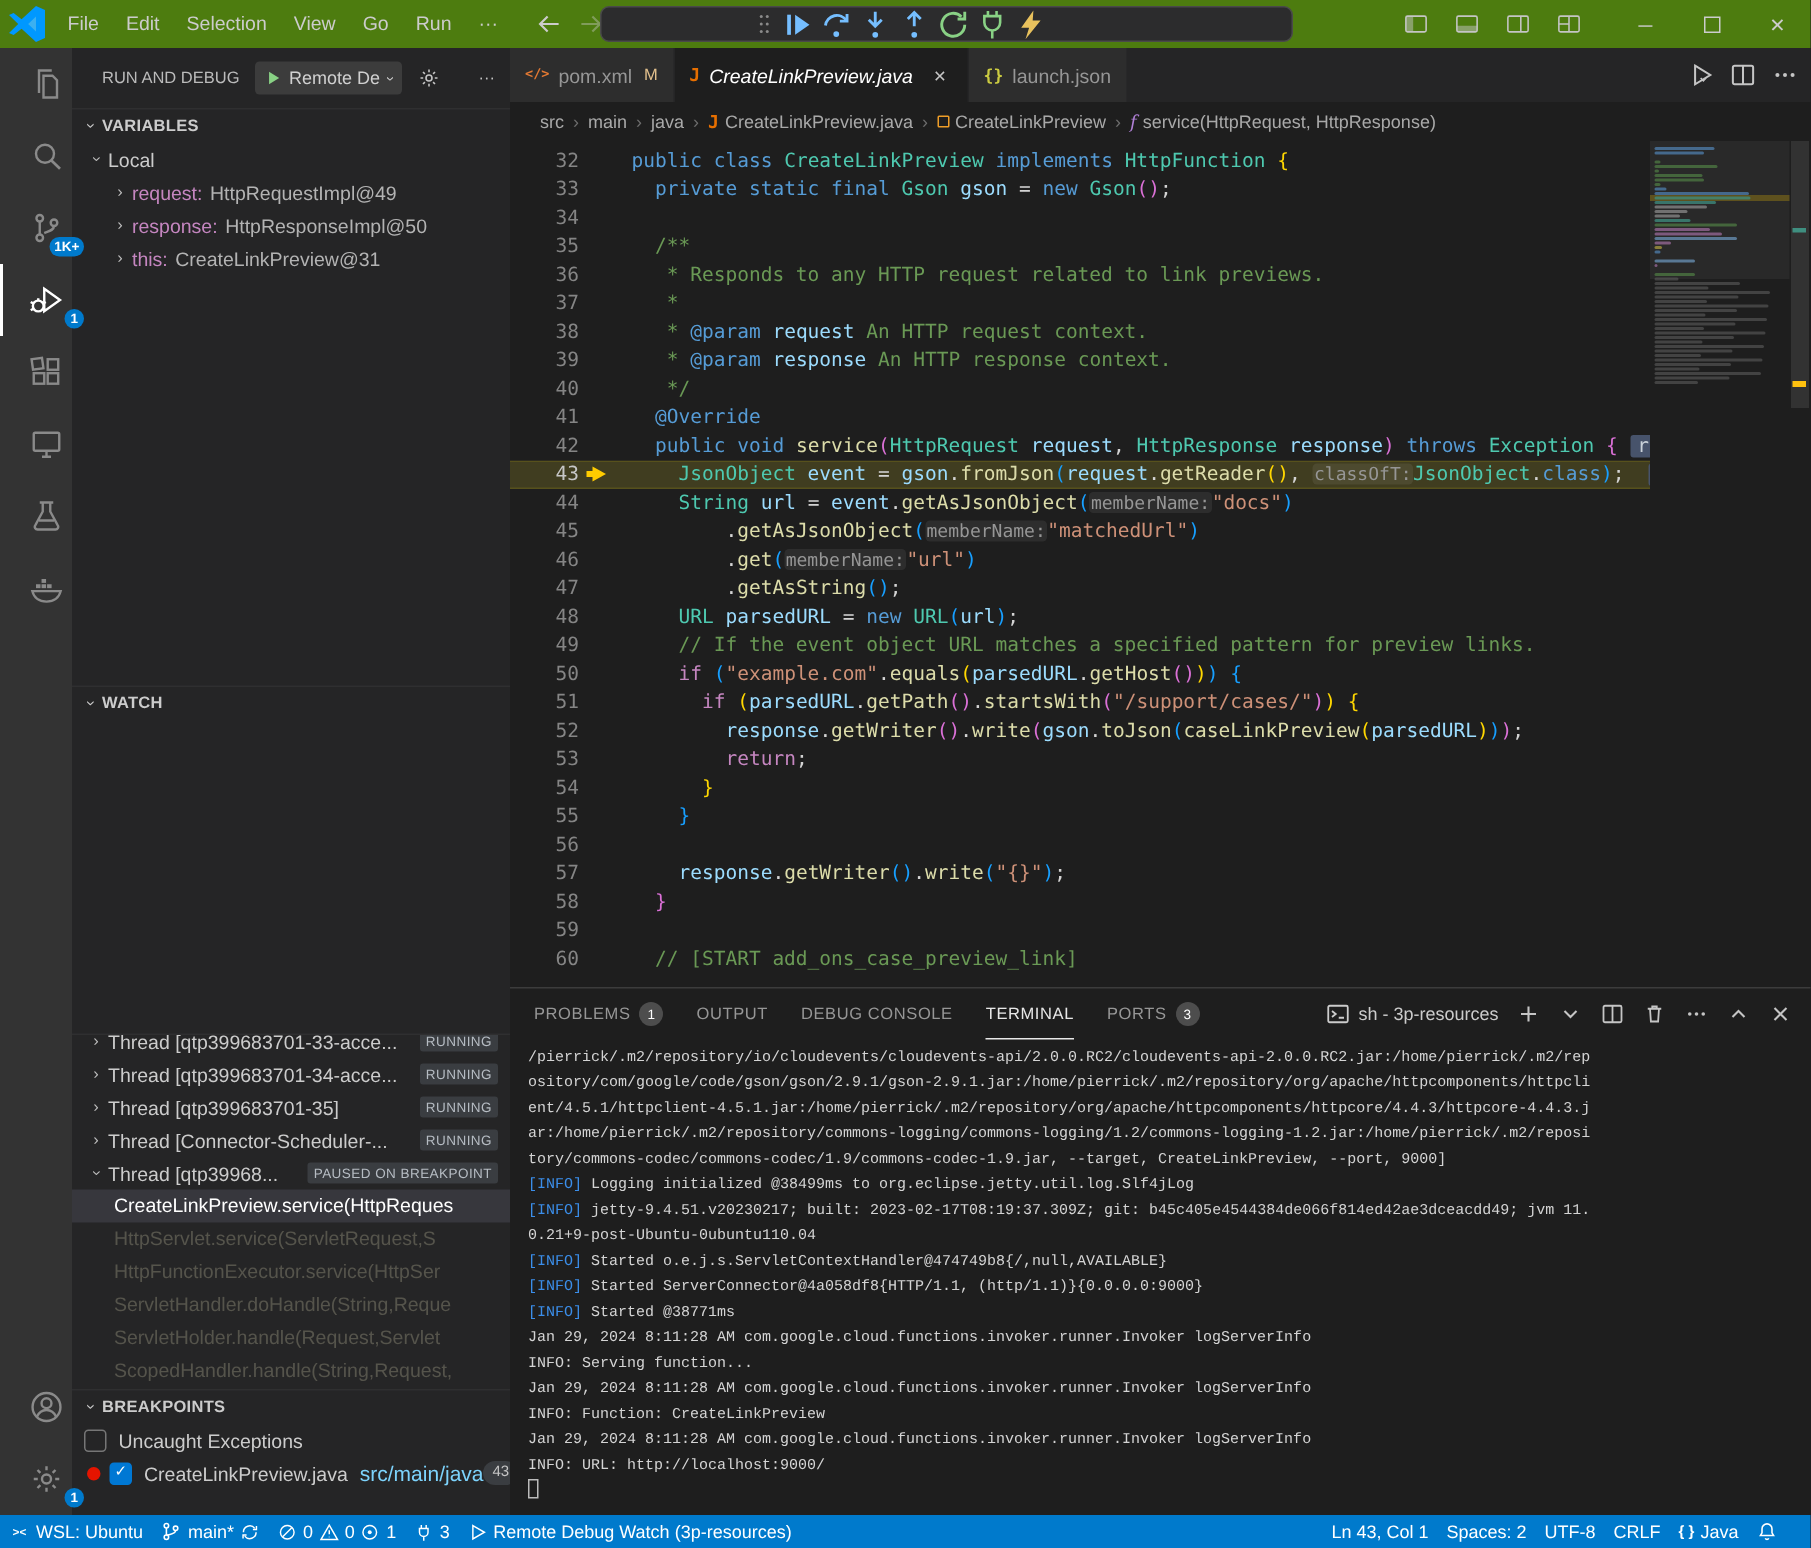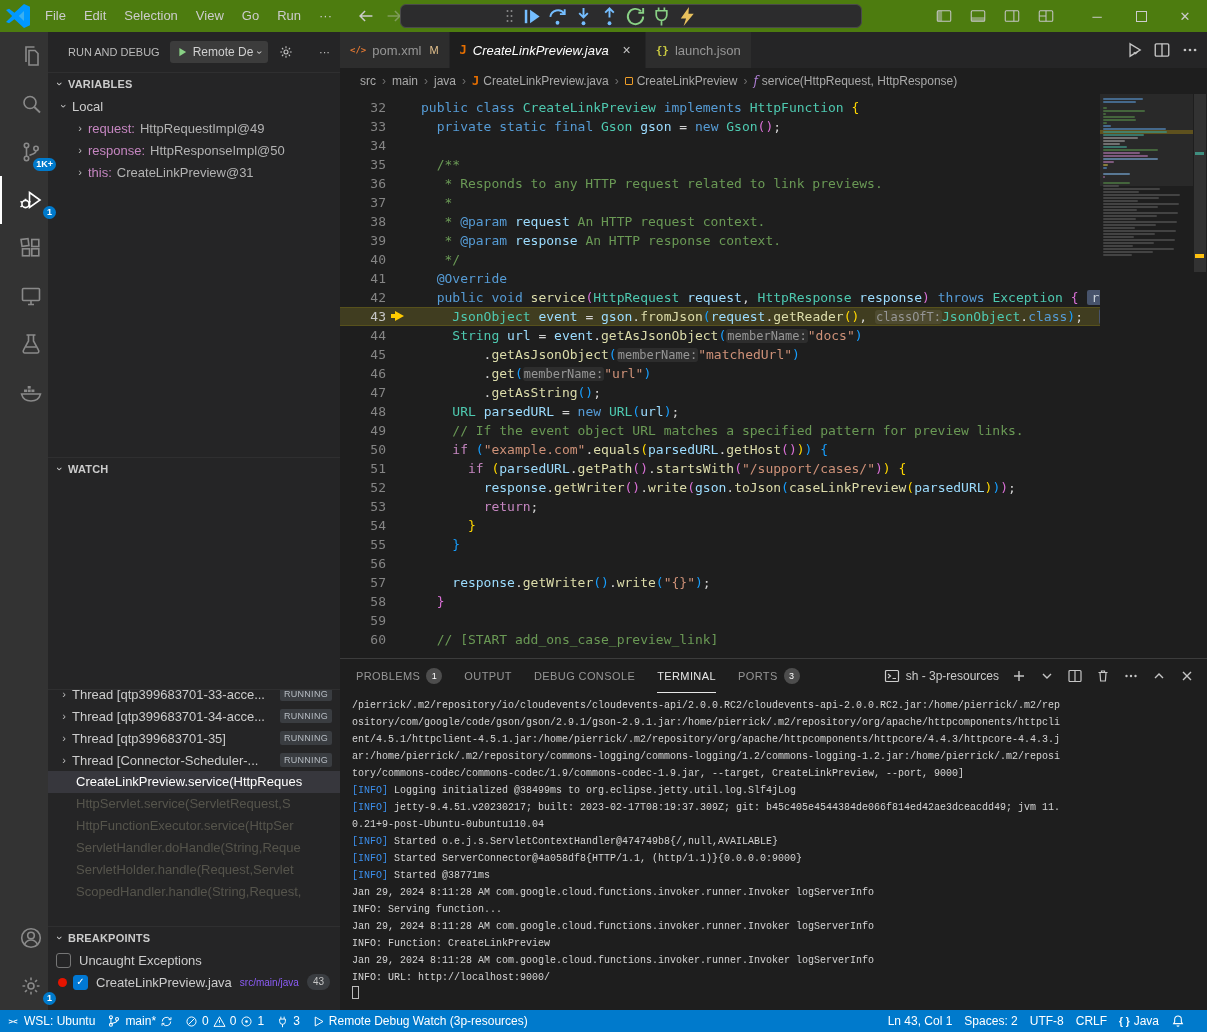--- a/index.html
+++ b/index.html
@@ -61,21 +61,21 @@
     font-size:9px;padding:2px 4px;border-radius:2px;letter-spacing:.3px}
   .frame-row{height:22px;line-height:22px;padding-left:28px;font-size:13px;color:#c5c0a0;
     white-space:nowrap;overflow:hidden}
   .frame-row.dim{color:#9d9a84}
   .frame-row.sel{background:#37373d;color:#ffffff}
   .cb{width:15px;height:15px;border:1px solid #767676;border-radius:3px;background:transparent;
     margin-right:8px;flex:none;display:flex;align-items:center;justify-content:center;
     font-size:10px;color:#fff;line-height:1}
   .cb.on{background:#0078d4;border-color:#0078d4}
   .bp-dot{width:9px;height:9px;border-radius:50%;background:#e51400;margin:0 6px 0 2px;flex:none}
-  .bp-path{color:#8b5cf6;margin-left:8px;font-size:10px}
+  .bp-path{color:#7dd3fc;margin-left:8px;font-size:14px}
   .line-badge{margin-left:auto;margin-right:10px;background:#3a3d41;border-radius:9px;
     padding:0 6px;font-size:10px;color:#c5c5c5;height:16px;line-height:16px}
 
   
   .editor-region{position:absolute;left:340px;top:32px;right:0;bottom:22px;background:#1e1e1e}
   .tabbar{position:absolute;top:0;left:0;right:0;height:36px;background:#252526;display:flex}
   .tab{height:36px;display:flex;align-items:center;padding:0 10px;background:#2d2d2d;
     color:#969696;font-size:13px;border-right:1px solid #252526;gap:6px;white-space:nowrap}
   .tab.active{background:#1e1e1e;color:#ffffff}
   .tab-label.prev{font-style:italic}
@@ -434,20 +434,25 @@
         </div>
         <div class="tree-row">
           <span class="tw">›</span>
           <span class="cs-label">Thread [qtp399683701-35]</span>
           <span class="run-badge">RUNNING</span>
         </div>
         <div class="tree-row">
           <span class="tw">›</span>
           <span class="cs-label">Thread [Connector-Scheduler-...</span>
           <span class="run-badge">RUNNING</span>
+        </div>
+        <div class="tree-row">
+          <span class="tw dn">›</span>
+          <span class="cs-label">Thread [qtp39968...</span>
+          <span class="run-badge">PAUSED ON BREAKPOINT</span>
         </div>
         <div class="frame-row sel">CreateLinkPreview.service(HttpReques</div>
         <div class="frame-row dim">HttpServlet.service(ServletRequest,S</div>
         <div class="frame-row dim">HttpFunctionExecutor.service(HttpSer</div>
         <div class="frame-row dim">ServletHandler.doHandle(String,Reque</div>
         <div class="frame-row dim">ServletHolder.handle(Request,Servlet</div>
         <div class="frame-row dim">ScopedHandler.handle(String,Request,</div>
       </div>
   </div>
 

